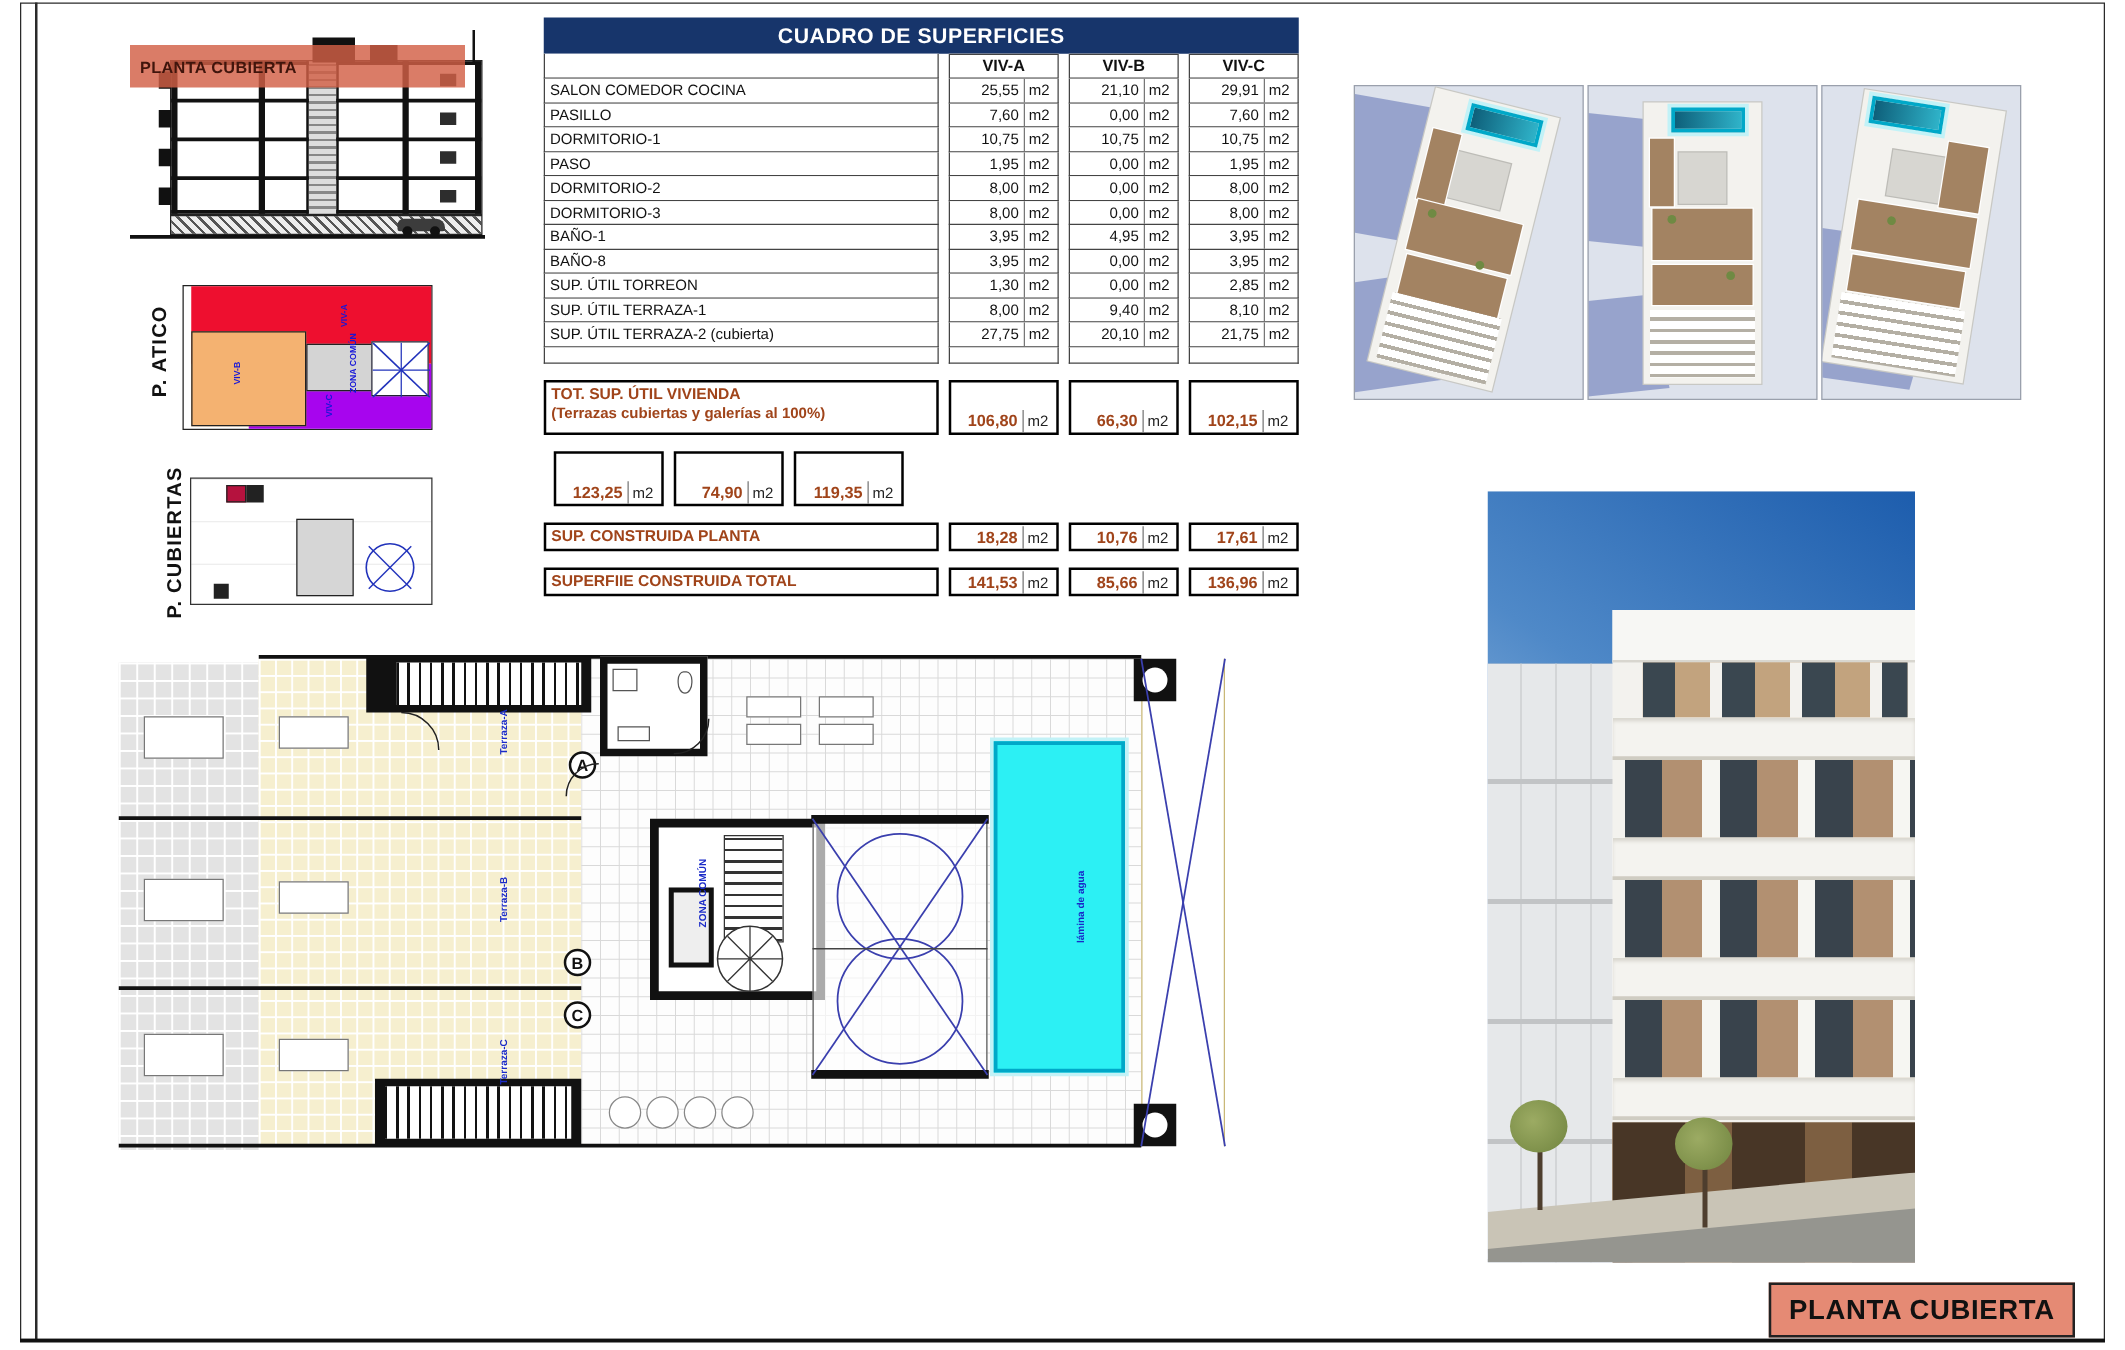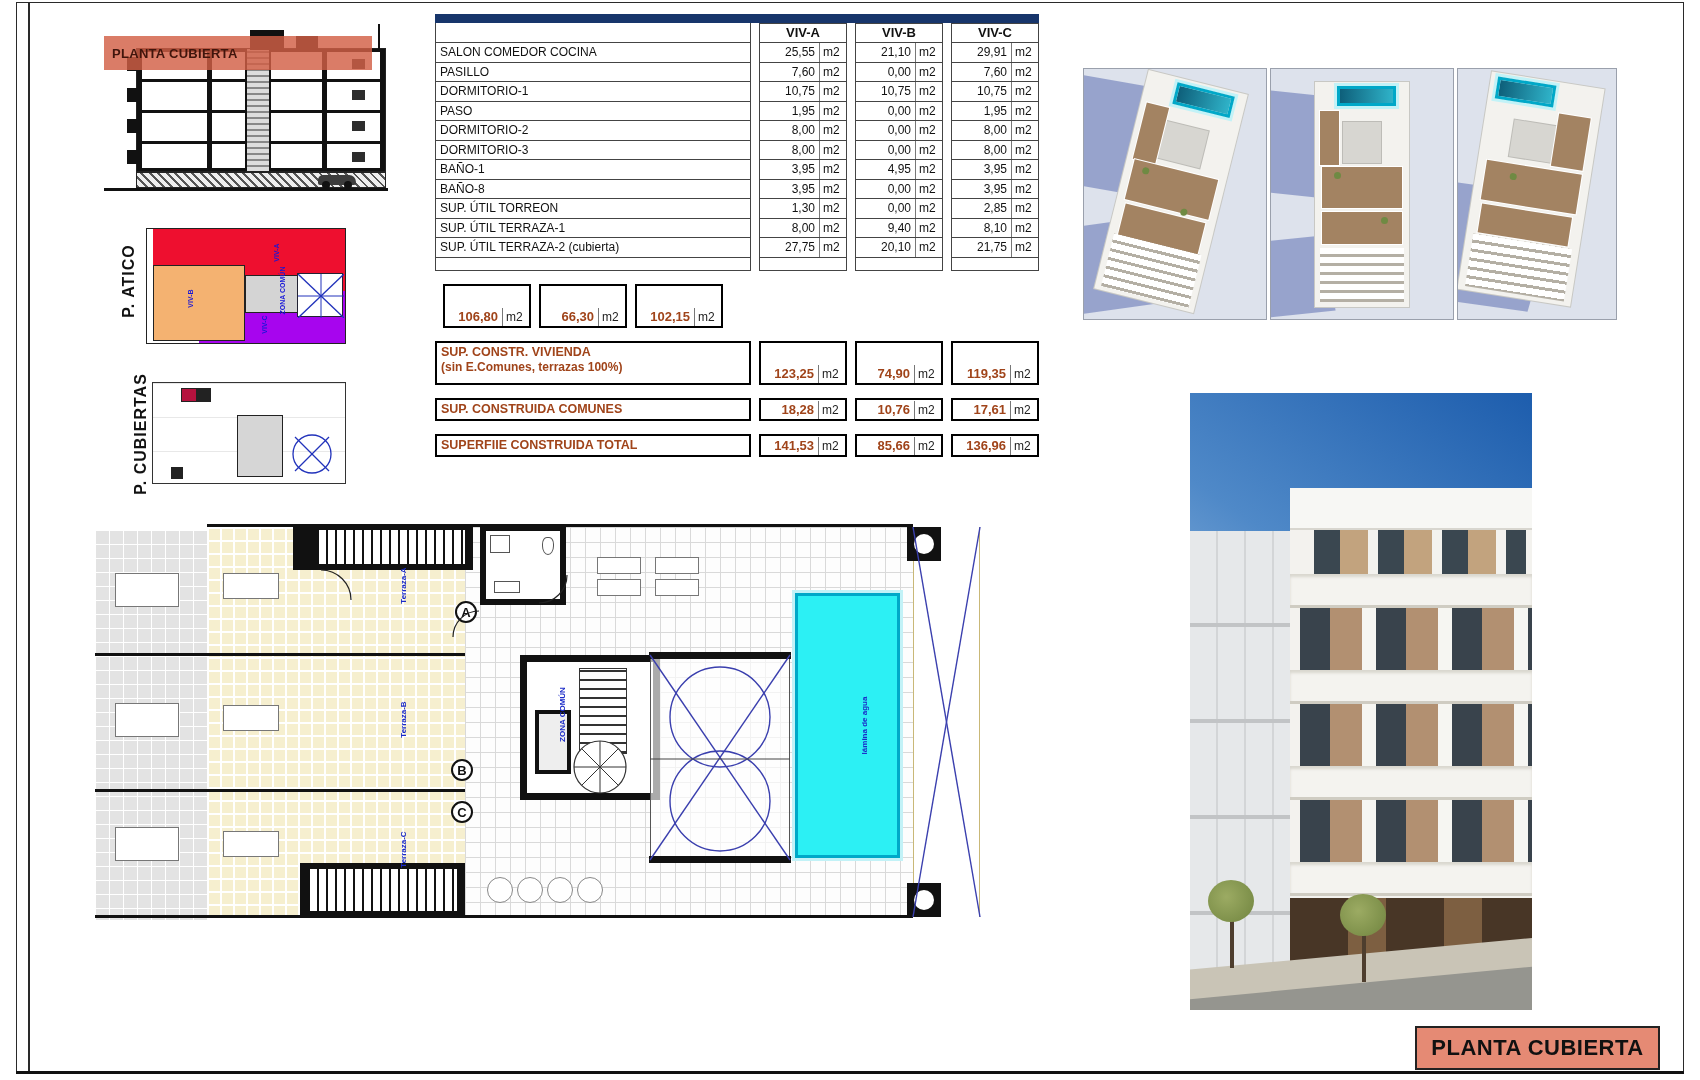--- a/index.html
+++ b/index.html
@@ -220,20 +220,21 @@
     <div class="cu-core"></div>
     <svg width="42" height="42" style="position:absolute;left:138px;top:50px">
       <circle cx="21" cy="21" r="19" fill="none" stroke="#2233bb" stroke-width="1.3"></circle>
       <line x1="4" y1="4" x2="38" y2="38" stroke="#2233bb" stroke-width="1.2"></line>
       <line x1="38" y1="4" x2="4" y2="38" stroke="#2233bb" stroke-width="1.2"></line>
     </svg>
   </div>
 
   <div class="tbl">
     <div class="tbl-header">
+      <div class="tbl-title">CUADRO DE SUPERFICIES</div>
     </div>
     <div class="trow colhead">
       <div class="tc-label"></div>
       <div class="tc-val">VIV-A</div>
       <div class="tc-val">VIV-B</div>
       <div class="tc-val">VIV-C</div>
     </div>
     <div id="tbl-body">
         <div class="trow">
           <div class="tc-label">SALON COMEDOR COCINA</div>
@@ -402,50 +403,50 @@
         </div>
         <div class="trow spacer">
           <div class="tc-label"></div>
           <div class="tc-val"></div>
           <div class="tc-val"></div>
           <div class="tc-val"></div>
         </div>
       </div>
     <div id="tbl-summary">
         <div class="sumrow tall">
+          <div class="tc-label">TOT. SUP. ÚTIL VIVIENDA<span class="sub">(Terrazas cubiertas y galerías al 100%)</span></div>
           <div class="tc-val">
             <span class="num">106,80</span>
             <span class="unit">m2</span>
           </div>
           <div class="tc-val">
             <span class="num">66,30</span>
             <span class="unit">m2</span>
           </div>
           <div class="tc-val">
             <span class="num">102,15</span>
             <span class="unit">m2</span>
           </div>
         </div>
         <div class="sumrow tall">
-          <div class="tc-label">SUP. CONSTR. VIVIENDA<span class="sub">(sin E.Comunes, terrazas 100%)</span></div>
           <div class="tc-val">
             <span class="num">123,25</span>
             <span class="unit">m2</span>
           </div>
           <div class="tc-val">
             <span class="num">74,90</span>
             <span class="unit">m2</span>
           </div>
           <div class="tc-val">
             <span class="num">119,35</span>
             <span class="unit">m2</span>
           </div>
         </div>
         <div class="sumrow short">
-          <div class="tc-label">SUP. CONSTRUIDA COMUNES</div>
+          <div class="tc-label">SUP. CONSTRUIDA PLANTA</div>
           <div class="tc-val">
             <span class="num">18,28</span>
             <span class="unit">m2</span>
           </div>
           <div class="tc-val">
             <span class="num">10,76</span>
             <span class="unit">m2</span>
           </div>
           <div class="tc-val">
             <span class="num">17,61</span>

